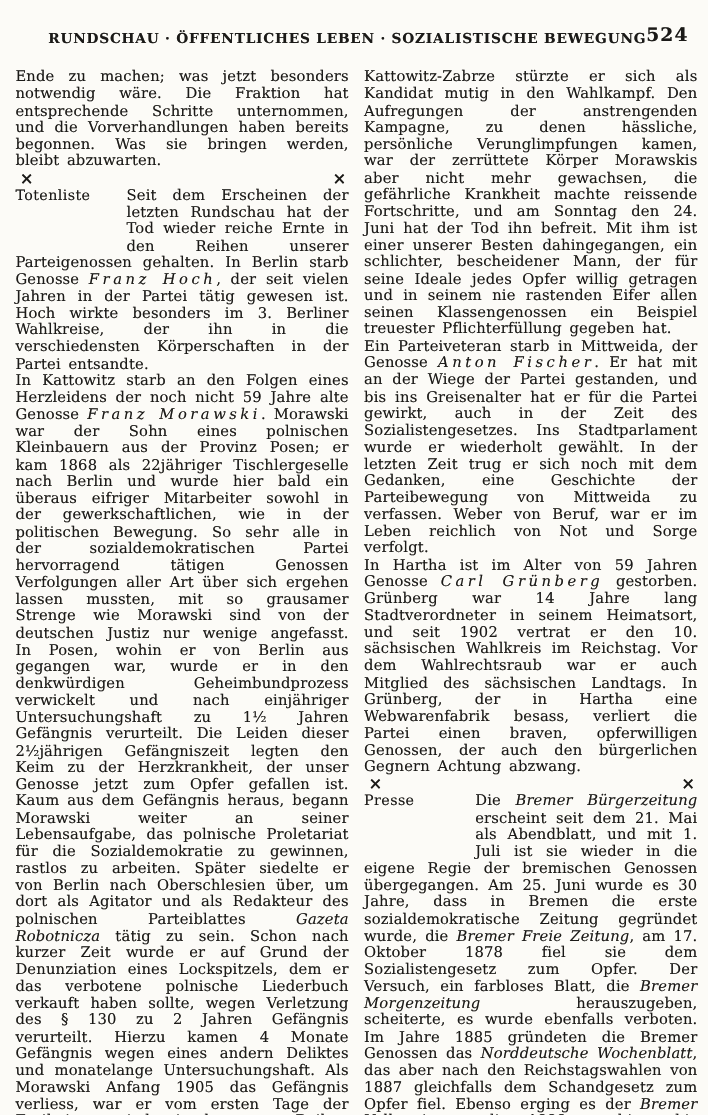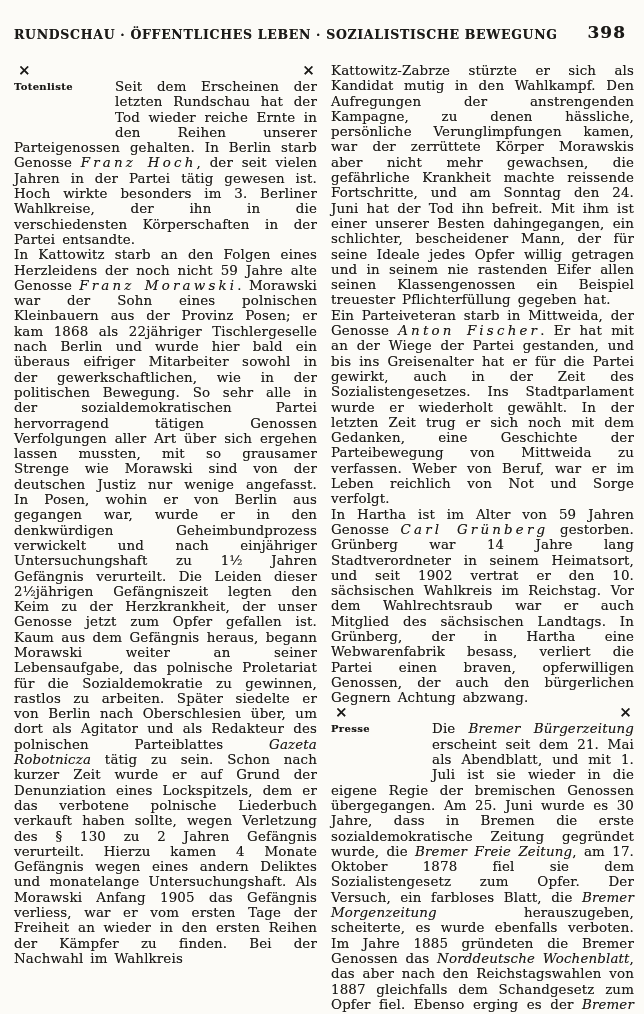--- a/index.html
+++ b/index.html
@@ -11,21 +11,21 @@
     position:relative;
     width:644px; height:1014px;
     margin:0 auto;
     background:#fcfbf7;
     color:#1b1a18;
     overflow:hidden;
     box-sizing:border-box;
     padding:22px 10px 0 14px;
   }
   .header {
-    display:flex; justify-content:space-between; align-items:flex-end;
+    display:flex; justify-content:flex-end; align-items:flex-end;
     margin-bottom:21px;
   }
   .header-title {
     font-size:12.5px; font-weight:bold; letter-spacing:0.7px;
     text-shadow:0 0 0.4px rgba(20,18,14,0.55);
     white-space:nowrap;
   }
   .page-number {
     font-size:17px; font-weight:bold; letter-spacing:1px;
     padding-right:8px;
@@ -39,45 +39,46 @@
     font-size:13.4px; line-height:15.3px;
     text-align:justify;
     word-spacing:2.5px;
     letter-spacing:0.15px;
     text-shadow:0 0 0.45px rgba(25,22,16,0.5);
     hyphens:auto; -webkit-hyphens:auto;
   }
   .para { margin:0; }
   .label-float {
     float:left; width:101px; height:46px;
-    font-weight:bold; font-size:10px; letter-spacing:0.35px;
+    font-weight:normal; font-size:13px; letter-spacing:0.35px;
     word-spacing:0;
   }
   .run-i  { font-style:italic;margin-top:16px; }
   .run-sp { letter-spacing:3.2px;font-style:italic; }
   .xrow {
     display:flex; justify-content:space-between;
     height:15px; line-height:14px;
     padding:1px 2px 0 4px;
   }
   .xmark {
     font-size:15px; font-weight:bold; line-height:13px;
     text-shadow:0 0 0.4px rgba(25,22,16,0.6);
   }
 </style>
 </head>
 <body>
 
 <div class="page">
   <div class="header">
     <div class="header-title">RUNDSCHAU · ÖFFENTLICHES LEBEN · SOZIALISTISCHE BEWEGUNG</div>
-    <div class="page-number">398</div>
+    <div class="page-number">524</div>
   </div>
   <div class="columns">
     <div class="column">
+        <p class="para"><span class="run">Ende zu machen; was jetzt besonders notwendig wäre. Die Fraktion hat entsprechende Schritte unternommen, und die Vorverhandlungen haben bereits begonnen. Was sie bringen werden, bleibt abzuwarten.</span></p>
         <div class="xrow">
           <span class="xmark">×</span>
           <span class="xmark">×</span>
         </div>
         <p class="para"><span class="label-float">Totenliste</span><span class="run">Seit dem Erscheinen der letzten Rundschau hat der Tod wieder reiche Ernte in den Reihen unserer Parteigenossen gehalten. In Berlin starb Genosse </span><span class="run-sp">Franz Hoch</span><span class="run">, der seit vielen Jahren in der Partei tätig gewesen ist. Hoch wirkte besonders im 3. Berliner Wahlkreise, der ihn in die verschiedensten Körperschaften in der Partei entsandte.</span></p>
         <p class="para"><span class="run">In Kattowitz starb an den Folgen eines Herzleidens der noch nicht 59 Jahre alte Genosse </span><span class="run-sp">Franz Morawski</span><span class="run">. Morawski war der Sohn eines polnischen Kleinbauern aus der Provinz Posen; er kam 1868 als 22jähriger Tischlergeselle nach Berlin und wurde hier bald ein überaus eifriger Mitarbeiter sowohl in der gewerkschaftlichen, wie in der politischen Bewegung. So sehr alle in der sozialdemokratischen Partei hervorragend tätigen Genossen Verfolgungen aller Art über sich ergehen lassen mussten, mit so grausamer Strenge wie Morawski sind von der deutschen Justiz nur wenige angefasst. In Posen, wohin er von Berlin aus gegangen war, wurde er in den denkwürdigen Geheimbundprozess verwickelt und nach einjähriger Untersuchungshaft zu 1½ Jahren Gefängnis verurteilt. Die Leiden dieser 2½jährigen Gefängniszeit legten den Keim zu der Herzkrankheit, der unser Genosse jetzt zum Opfer gefallen ist. Kaum aus dem Gefängnis heraus, begann Morawski weiter an seiner Lebensaufgabe, das polnische Proletariat für die Sozialdemokratie zu gewinnen, rastlos zu arbeiten. Später siedelte er von Berlin nach Oberschlesien über, um dort als Agitator und als Redakteur des polnischen Parteiblattes </span><span class="run-i">Gazeta Robotnicza</span><span class="run"> tätig zu sein. Schon nach kurzer Zeit wurde er auf Grund der Denunziation eines Lockspitzels, dem er das verbotene polnische Liederbuch verkauft haben sollte, wegen Verletzung des § 130 zu 2 Jahren Gefängnis verurteilt. Hierzu kamen 4 Monate Gefängnis wegen eines andern Deliktes und monatelange Untersuchungshaft. Als Morawski Anfang 1905 das Gefängnis verliess, war er vom ersten Tage der Freiheit an wieder in den ersten Reihen der Kämpfer zu finden. Bei der Nachwahl im Wahlkreis</span></p>
       </div>
     <div class="column">
         <p class="para"><span class="run">Kattowitz-Zabrze stürzte er sich als Kandidat mutig in den Wahlkampf. Den Aufregungen der anstrengenden Kampagne, zu denen hässliche, persönliche Verunglimpfungen kamen, war der zerrüttete Körper Morawskis aber nicht mehr gewachsen, die gefährliche Krankheit machte reissende Fortschritte, und am Sonntag den 24. Juni hat der Tod ihn befreit. Mit ihm ist einer unserer Besten dahingegangen, ein schlichter, bescheidener Mann, der für seine Ideale jedes Opfer willig getragen und in seinem nie rastenden Eifer allen seinen Klassengenossen ein Beispiel treuester Pflichterfüllung gegeben hat.</span></p>
         <p class="para"><span class="run">Ein Parteiveteran starb in Mittweida, der Genosse </span><span class="run-sp">Anton Fischer</span><span class="run">. Er hat mit an der Wiege der Partei gestanden, und bis ins Greisenalter hat er für die Partei gewirkt, auch in der Zeit des Sozialistengesetzes. Ins Stadtparlament wurde er wiederholt gewählt. In der letzten Zeit trug er sich noch mit dem Gedanken, eine Geschichte der Parteibewegung von Mittweida zu verfassen. Weber von Beruf, war er im Leben reichlich von Not und Sorge verfolgt.</span></p>

